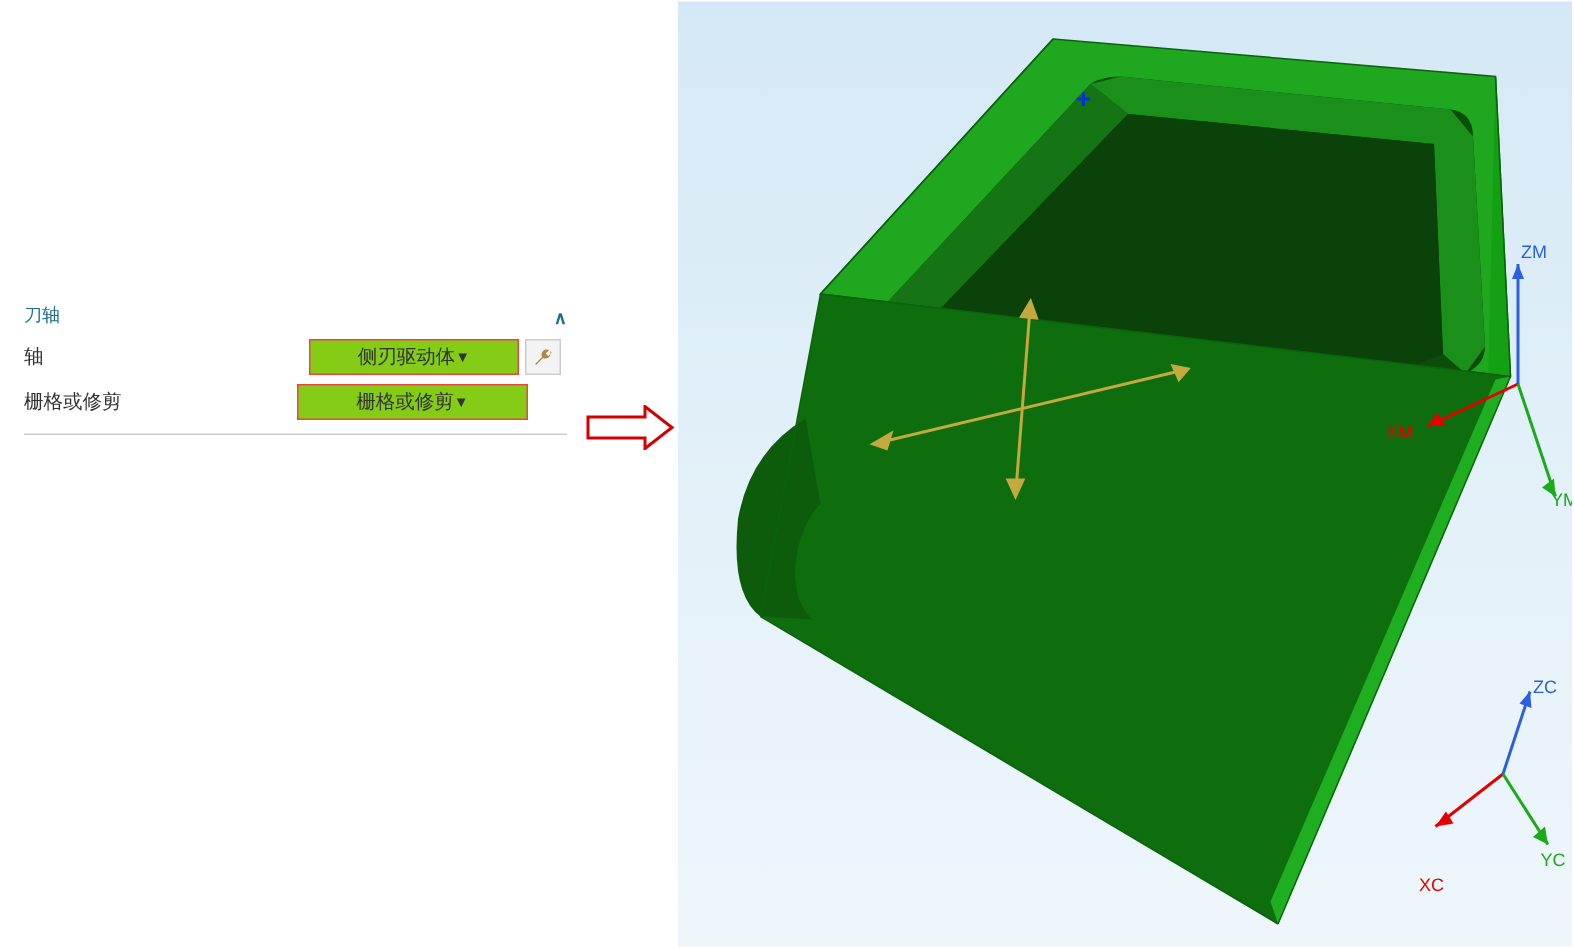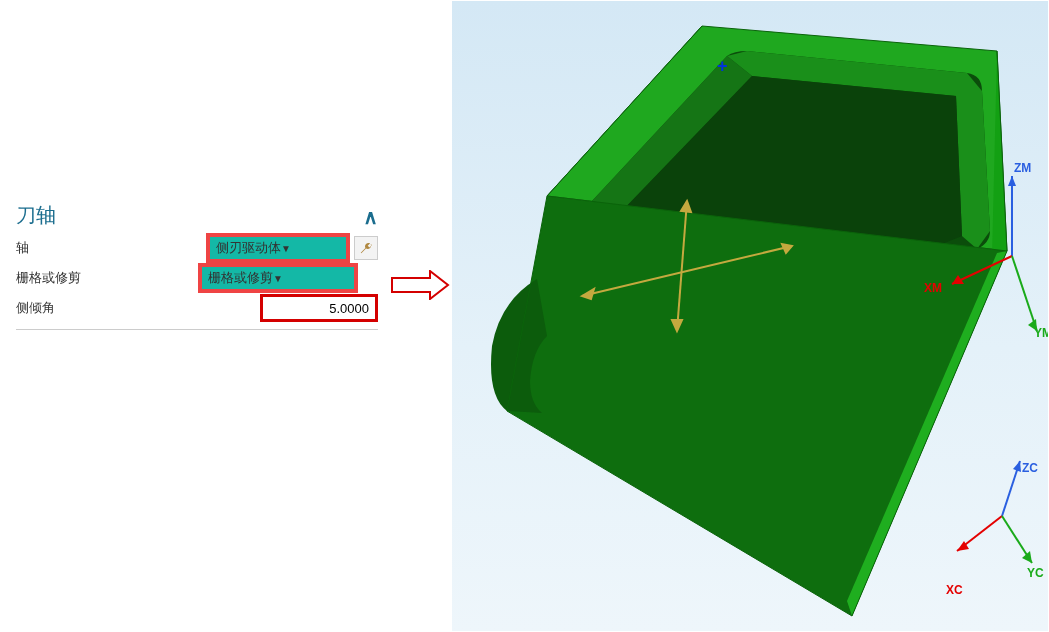--- a/index.html
+++ b/index.html
@@ -1,35 +1,35 @@
 <!DOCTYPE html>
 <html><head>
 <meta charset="utf-8">
 <style>
 html,body{margin:0;padding:0;width:1049px;height:632px;background:#fff;font-family:"Microsoft YaHei",Arial,sans-serif;font-size:13px;color:#333;overflow:hidden}
 .root{position:relative;width:1049px;height:632px}
 .panel{position:absolute;left:12px;top:200px;width:370px}
-.section-header{display:flex;justify-content:space-between;align-items:flex-end;padding:2px 4px 4px 4px;color:#1b6d8e;font-size:20px}
+.section-header{display:flex;justify-content:space-between;align-items:flex-end;padding:2px 4px 4px 4px;color:#1b6d8e;font-size:12px}
 .chevron{color:#1b6d8e;font-weight:bold;cursor:pointer}
 .row{display:flex;align-items:center;height:30px;padding:0 4px}
 .label{flex:0 0 110px;color:#333}
-.dropdown{display:flex;align-items:center;justify-content:flex-start;height:22px;border:4px solid #ef4444;background:#14b8a6;padding:0 6px;cursor:pointer}
+.dropdown{display:flex;align-items:center;justify-content:center;height:22px;border:1px solid #ef4444;background:#84cc16;padding:0 6px;cursor:pointer}
 .dropdown .caret{font-size:10px;color:#333}
 .axis-dd{width:126px;margin-left:80px}
 .line-dd{width:140px;margin-left:72px}
 .wrench-btn{width:22px;height:22px;border:1px solid #ccc;background:#f3f3f3;margin-left:4px;display:flex;align-items:center;justify-content:center;cursor:pointer}
 .dir-btn{width:28px;height:24px;border:1px solid #8a8a8a;background:#f8f8f8;display:flex;align-items:center;justify-content:center;cursor:pointer}
 .highlight-red{outline:3px solid #d40000;outline-offset:-1px}
 .num-input{width:100px;height:22px;border:1px solid #aaa;text-align:right;padding:0 6px;font-family:inherit;font-size:13px;background:#fff}
 .num-highlight{border:3px solid #d40000}
 .divider{height:1px;background:#ccc;margin:6px 4px 0 4px}
 .right-spacer{margin-left:auto}
 .red-arrow{position:absolute;left:390px;top:270px;width:60px;height:30px}
 .viewport{position:absolute;left:452px;top:1px;width:596px;height:630px;background:linear-gradient(180deg,#d4e8f5 0%,#e4f1f9 55%,#eef6fb 100%);overflow:hidden}
-.axis-label{position:absolute;font-family:Arial,sans-serif;font-size:12px;font-weight:bold}
+.axis-label{position:absolute;font-family:Arial,sans-serif;font-size:12px;font-weight:normal}
 .xm{color:#e40000}.ym{color:#1aaa1a}.zm{color:#2a5fe0}
 .xc{color:#e40000}.yc{color:#1aaa1a}.zc{color:#2a5fe0}
 .cross-origin{position:absolute;color:#0033dd;font-size:18px;font-weight:bold}
 </style>
 </head>
 <body>
 
 <div class="root">
 
   <div class="panel">
@@ -54,25 +54,20 @@
 
 
     <div class="row">
       <span class="label">栅格或修剪</span>
       <div class="dropdown line-dd">
         <span>栅格或修剪</span>
         <span class="caret">▼</span>
       </div>
     </div>
 
-    <div class="row">
-      <span class="label">侧倾角</span>
-      <div class="right-spacer"></div>
-      <input class="num-input num-highlight" value="5.0000" style="">
-    </div>
 
     <div class="divider"></div>
   </div>
 
   <svg class="red-arrow" viewBox="0 0 60 30">
     <path d="M2 8 L40 8 L40 1 L58 15 L40 29 L40 22 L2 22 Z" fill="none" stroke="#d40000" stroke-width="2"></path>
   </svg>
 
   <div class="viewport">
 
@@ -130,19 +125,19 @@
     <div class="axis-label ym" style="left:582px;top:325px">YM</div>
 
     <svg style="position:absolute;left:490px;top:450px" width="110" height="130" viewBox="0 0 110 130">
       <line x1="60" y1="65" x2="78" y2="10" stroke="#2a5fe0" stroke-width="2"></line>
       <path d="M78 10 l-7 8 l8 3 z" fill="#2a5fe0"></path>
       <line x1="60" y1="65" x2="15" y2="100" stroke="#e40000" stroke-width="2"></line>
       <path d="M15 100 l12 -2 l-5 -8 z" fill="#e40000"></path>
       <line x1="60" y1="65" x2="90" y2="112" stroke="#1aaa1a" stroke-width="2"></line>
       <path d="M90 112 l-2 -12 l-8 7 z" fill="#1aaa1a"></path>
     </svg>
-    <div class="axis-label zc" style="left:570px;top:460px">ZC</div>
+    <div class="axis-label zc" style="left:570px;top:450px">ZC</div>
     <div class="axis-label xc" style="left:494px;top:582px">XC</div>
     <div class="axis-label yc" style="left:575px;top:565px">YC</div>
 
   </div>
 
 </div>
 
 </body></html>

